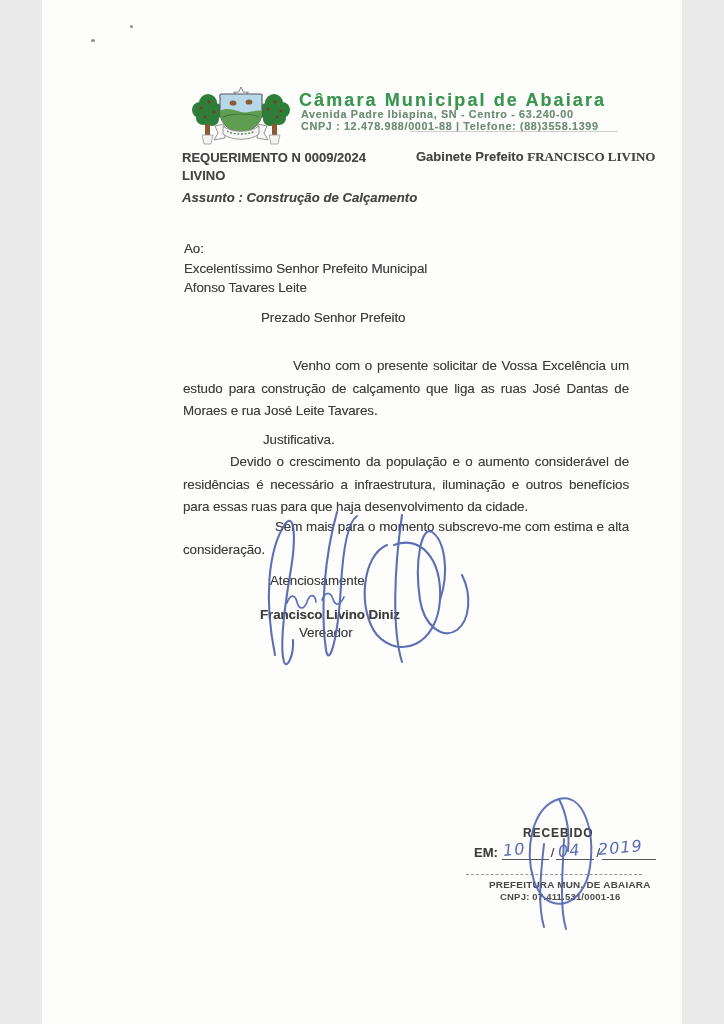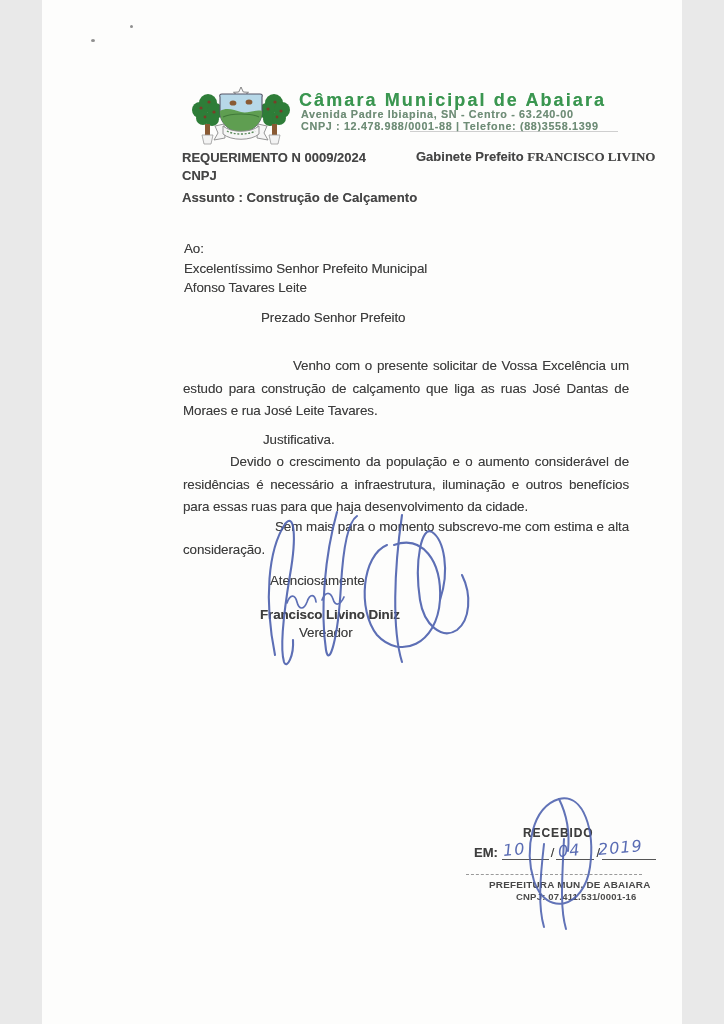--- a/index.html
+++ b/index.html
@@ -119,29 +119,29 @@
     <polygon points="80,40 71,38 70,52 81,54 77,47" fill="#f6f6f6" stroke="#8a8a8a" stroke-width="0.9"></polygon>
     <path d="M 36 40 C 44 47 64 47 72 40 L 72 48 C 64 55 44 55 36 48 Z" fill="#f6f6f6" stroke="#8a8a8a" stroke-width="0.9"></path>
     <path d="M 40 45 C 46 49 62 49 68 45" stroke="#5a8a5a" stroke-width="1.4" fill="none" stroke-dasharray="2 1.6"></path>
   </svg>
 
   <div class="abs org-title" style="left:257px;top:90px;">Câmara Municipal de Abaiara</div>
   <div class="abs org-sub" style="left:259px;top:108px;">Avenida Padre Ibiapina, SN - Centro - 63.240-00</div>
   <div class="abs org-sub" style="left:259px;top:120px;">CNPJ : 12.478.988/0001-88 | Telefone: (88)3558.1399</div>
 
   <div class="abs meta" style="left:140px;top:150px;">REQUERIMENTO N 0009/2024</div>
-  <div class="abs meta" style="left:140px;top:168px;">CNPJ</div>
+  <div class="abs meta" style="left:140px;top:168px;">LIVINO</div>
 
   <div class="faint-line" style="left:368px;top:131px;width:208px;"></div>
   <div class="abs meta" style="left:374px;top:149px;">
     <span>Gabinete Prefeito</span>
     <span class="serif-name">FRANCISCO LIVINO</span>
   </div>
 
-  <div class="abs meta" style="left:140px;top:190px;font-size:13.2px;">Assunto : Construção de Calçamento</div>
+  <div class="abs meta" style="left:140px;top:190px;font-size:13.2px;font-style:italic;">Assunto : Construção de Calçamento</div>
 
   <div class="abs bodytxt nowrap" style="left:142px;top:238px;">Ao:</div>
   <div class="abs bodytxt nowrap" style="left:142px;top:258px;">Excelentíssimo Senhor Prefeito Municipal</div>
   <div class="abs bodytxt nowrap" style="left:142px;top:277px;">Afonso Tavares Leite</div>
   <div class="abs bodytxt nowrap" style="left:219px;top:307px;">Prezado Senhor Prefeito</div>
 
   <div class="abs" style="left:141px;top:355px;">
     <p class="para bodytxt ind-110">Venho com o presente solicitar de Vossa Excelência um estudo para construção de calçamento que liga as ruas José Dantas de Moraes e rua José Leite Tavares.</p>
   </div>
   <div class="abs bodytxt nowrap" style="left:221px;top:429px;">Justificativa.</div>
@@ -175,21 +175,21 @@
     <span class="em-seg" style="width:38px;"></span>
       <span class="em-sep">/</span>
     <span class="em-seg" style="width:54px;"></span>
   </div>
   <div class="hand" style="left:461px;top:840px;">10</div>
   <div class="hand" style="left:516px;top:841px;">04</div>
   <div class="hand" style="left:556px;top:838px;">2019</div>
 
   <div class="stamp-dash" style="left:424px;top:874px;width:176px;"></div>
   <div class="abs stamp-org" style="left:447px;top:879px;">PREFEITURA MUN. DE ABAIARA</div>
-  <div class="abs stamp-cnpj" style="left:458px;top:891px;margin-left:16px;">CNPJ: 07.411.531/0001-16</div>
+  <div class="abs stamp-cnpj" style="left:458px;top:891px;">CNPJ: 07.411.531/0001-16</div>
 
   <svg class="sig-svg" style="left:462px;top:789px;" width="115" height="142" viewBox="0 0 115 142" fill="none" stroke="#4c60ae" stroke-width="2" stroke-linecap="round" opacity="0.88">
     <path d="M 55 10 C 28 18 20 60 30 92 C 42 128 80 120 86 78 C 91 42 80 4 55 10"></path>
     <path d="M 40 55 C 36 90 34 118 40 138"></path>
     <path d="M 60 50 C 58 92 56 120 62 140"></path>
     <path d="M 55 10 C 62 24 66 42 64 62"></path>
   </svg>
 
 </div>
 

